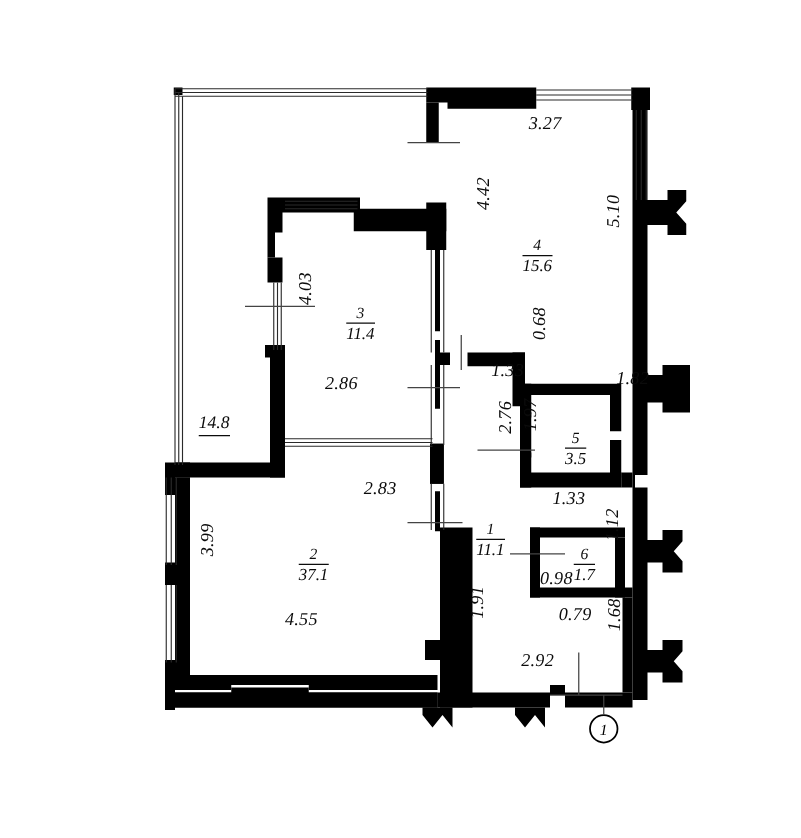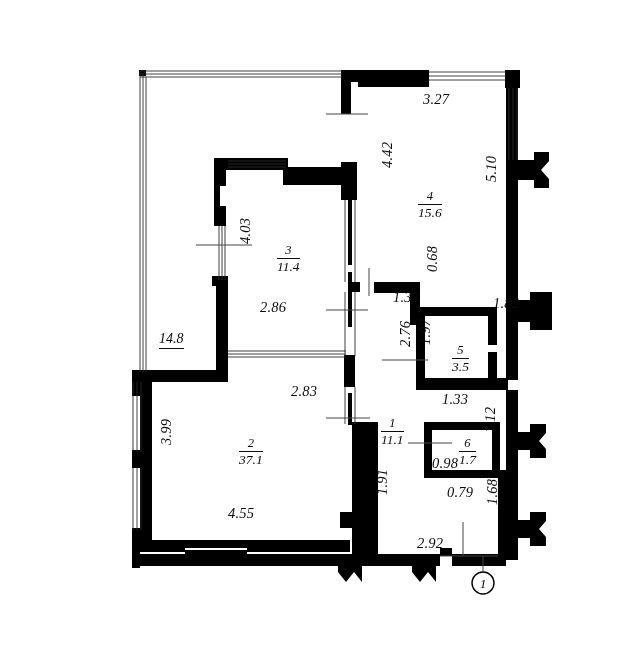--- a/index.html
+++ b/index.html
@@ -265,27 +265,27 @@
       <div class="label dim rot" style="left: 238px; top: 244px;">4.03</div>
       <div class="label dim" style="left: 260px; top: 300px;">2.86</div>
       <div class="label dim" style="left: 357px; top: 290px; margin-left: 36px;">1.33</div>
       <div class="label dim rot" style="left: 425px; top: 272px;">0.68</div>
       <div class="label dim" style="left: 449px; top: 296px; margin-left: 44px;">1.82</div>
       <div class="label dim rot" style="left: 398px; top: 347px;">2.76</div>
       <div class="label dim rot" style="left: 418px; top: 345px;">1.97</div>
       <div class="label dim" style="left: 442px; top: 392px;">1.33</div>
       <div class="label dim" style="left: 251px; top: 384px; margin-left: 40px;">2.83</div>
       <div class="label dim rot" style="left: 159px; top: 445px;">3.99</div>
-      <div class="label dim" style="left: 228px; top: 506px;">4.55</div>
+      <div class="label dim" style="left: 228px; top: 489px;">4.55</div>
       <div class="label dim rot" style="left: 375px; top: 495px;">1.91</div>
       <div class="label dim" style="left: 432px; top: 456px;">0.98</div>
       <div class="label dim rot" style="left: 483px; top: 433px;">1.12</div>
       <div class="label dim" style="left: 447px; top: 485px;">0.79</div>
       <div class="label dim rot" style="left: 485px; top: 505px;">1.68</div>
-      <div class="label dim" style="left: 417px; top: 536px;">2.92</div>
+      <div class="label dim" style="left: 417px; top: 522px;">2.92</div>
     </div>
   <div id="room-layer">
       <div class="label room-tag" style="left: 381px; top: 417px;">
         <span class="num">1</span>
         <span class="area">11.1</span>
       </div>
       <div class="label room-tag" style="left: 239px; top: 437px;">
         <span class="num">2</span>
         <span class="area">37.1</span>
       </div>

